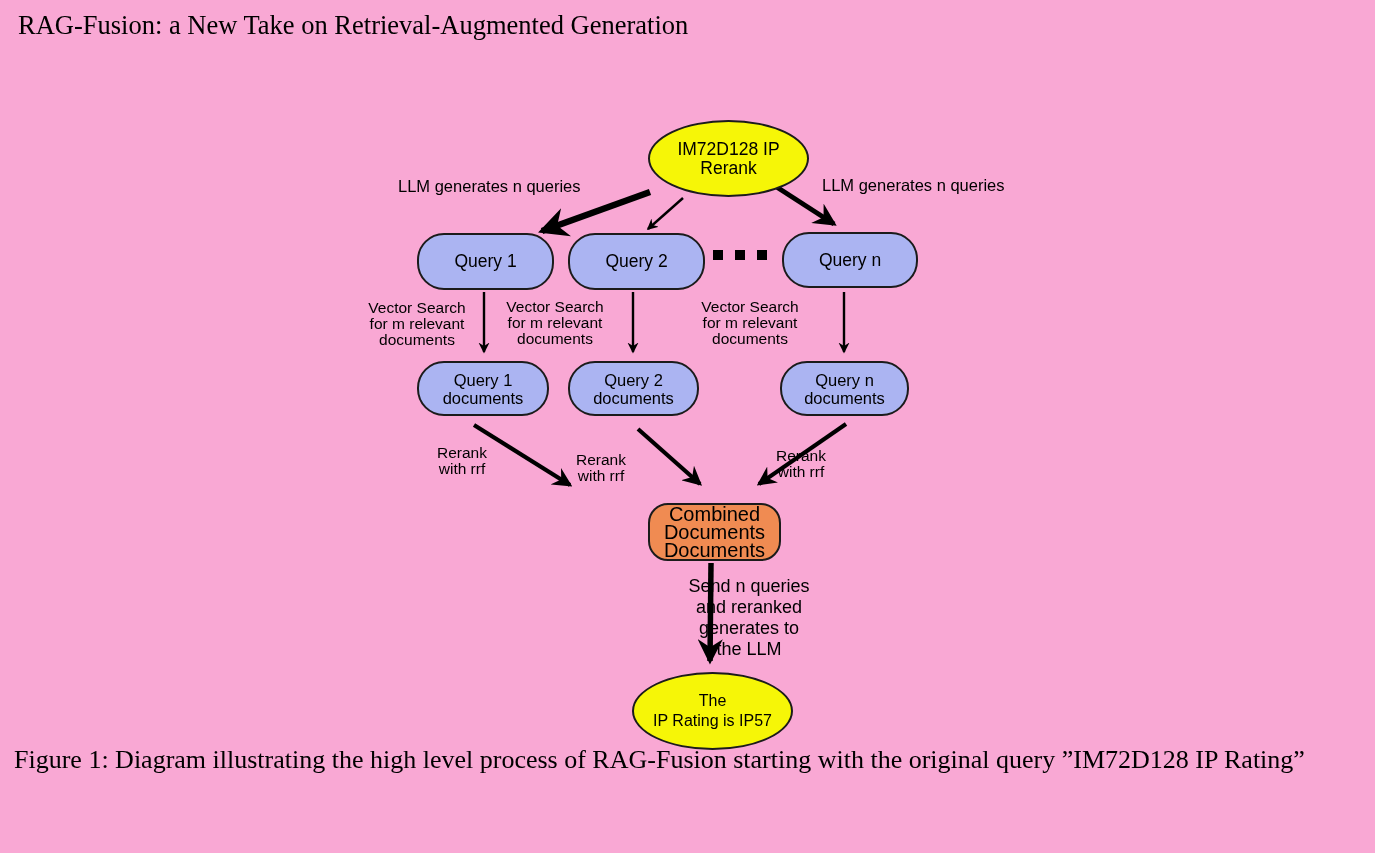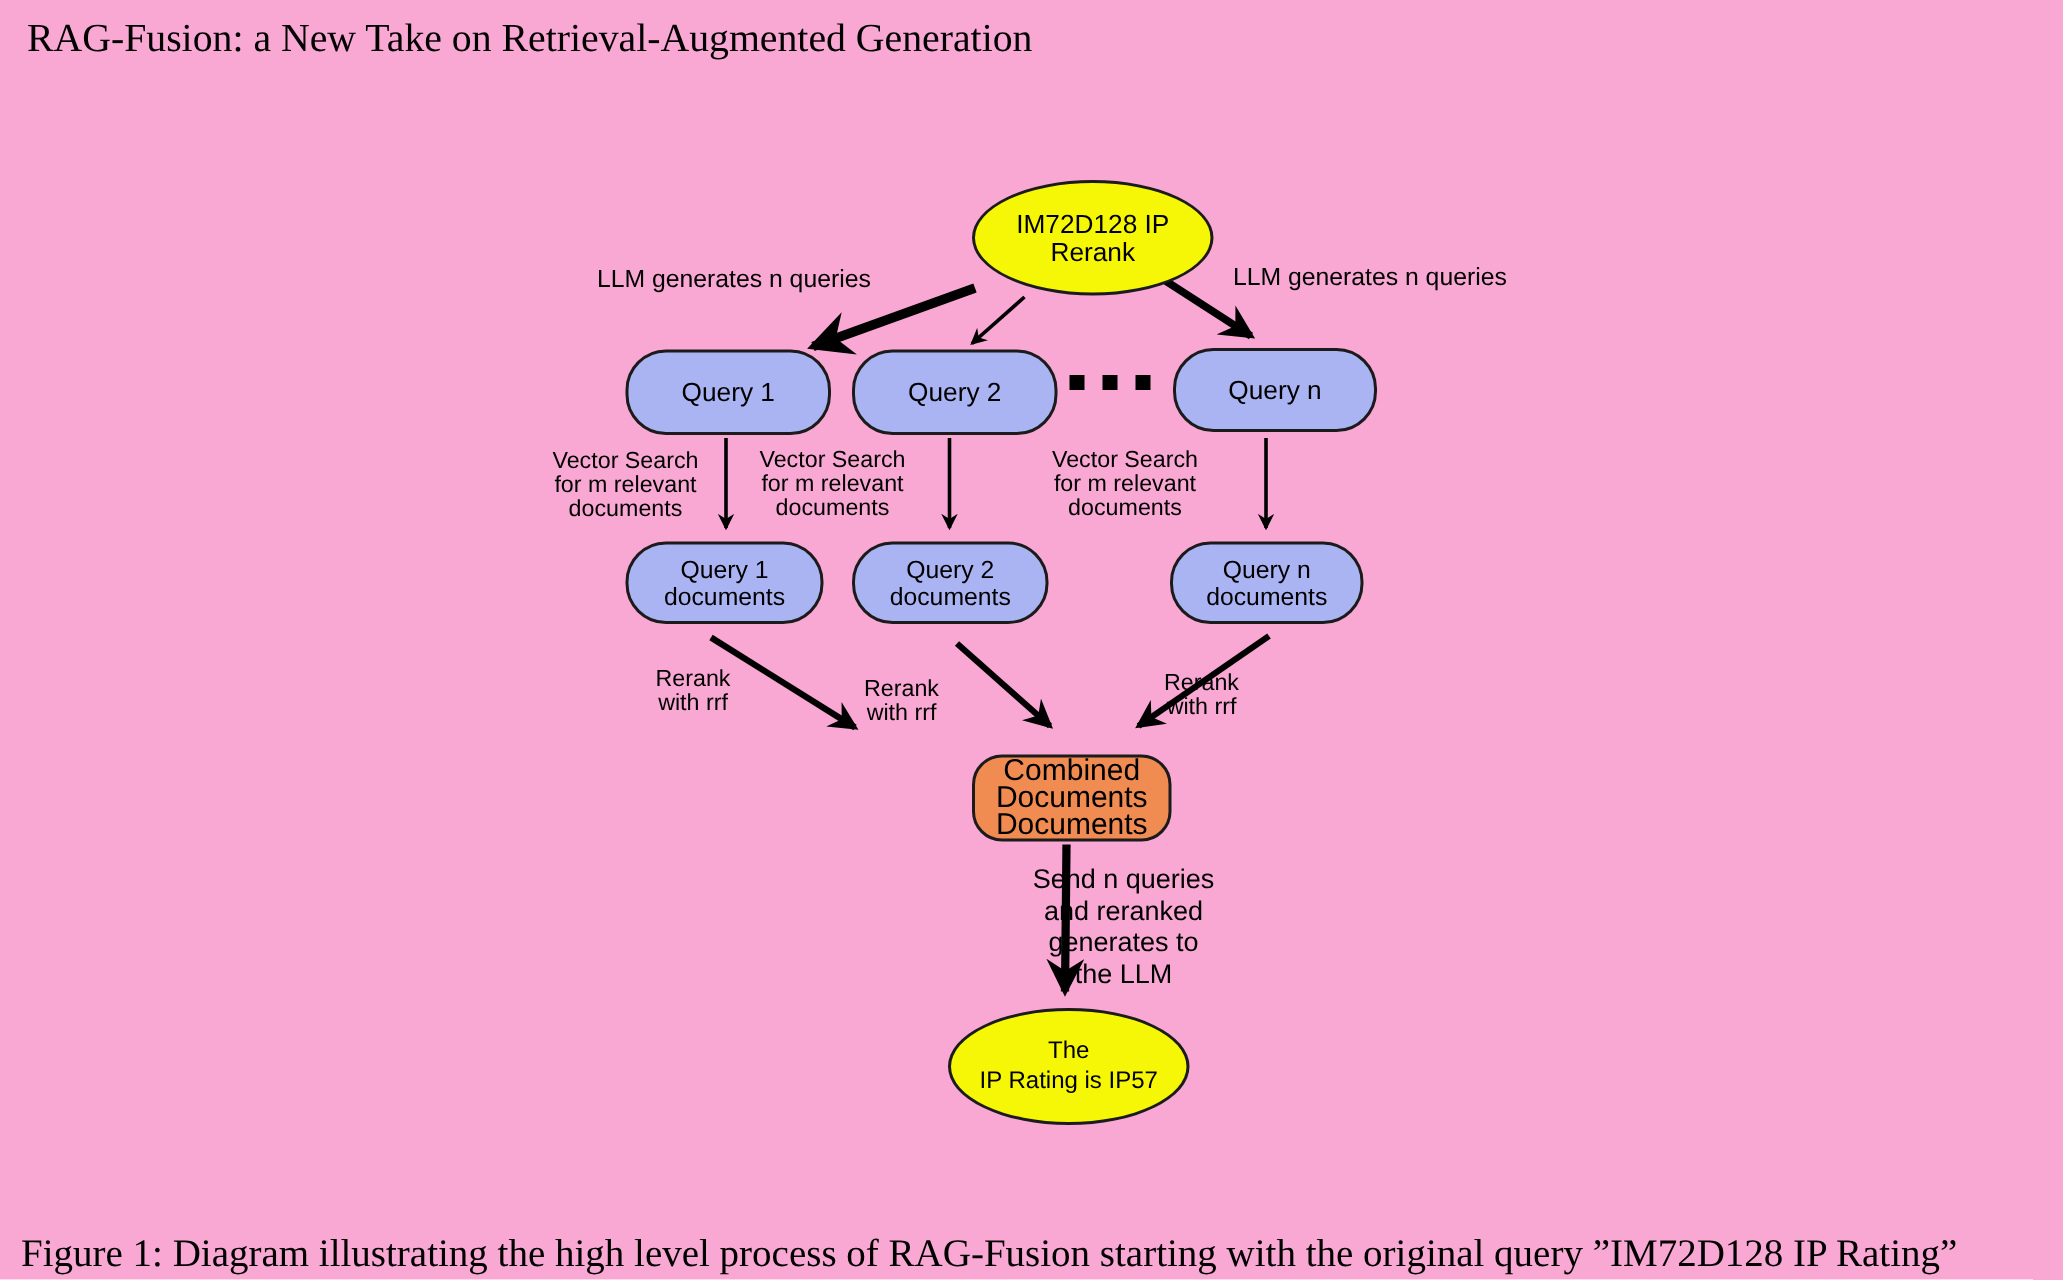--- a/index.html
+++ b/index.html
@@ -7,21 +7,21 @@
     position:relative; width:1375px; height:853px; background:#f9a8d4;
     overflow:hidden; color:#000;padding-left:13px;
   }
   .serif { font-family:"Liberation Serif", serif; }
 
   .paper-title {
     position:absolute; left:18px; top:10px; font-size:26.5px; line-height:1.2;
     color:#000;
   }
   .figure-caption {
-    position:absolute; left:14px; top:820px; width:1352px;
+    position:absolute; left:14px; top:744px; width:1352px;
     font-size:26px; line-height:1.25; color:#000;
   }
 
   svg.arrows { position:absolute; left:0; top:0; width:1375px; height:853px; pointer-events:none; }
 
   .node {
     position:absolute; box-sizing:border-box;
     border:2px solid #1b1b1b;
     display:flex; flex-direction:column; align-items:center; justify-content:center;
     text-align:center; font-family:"Liberation Sans", sans-serif; color:#000;

